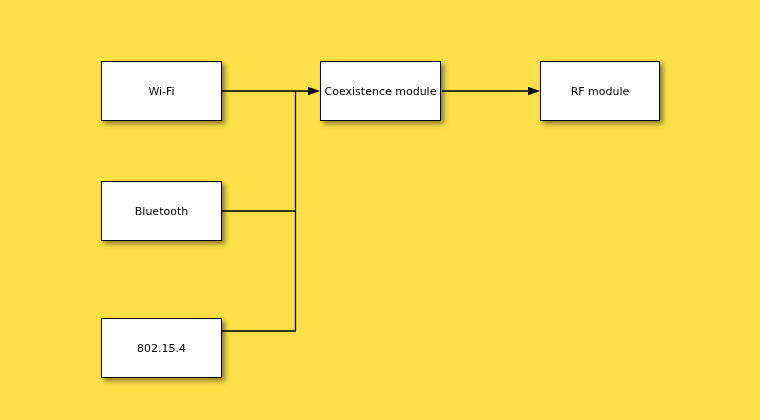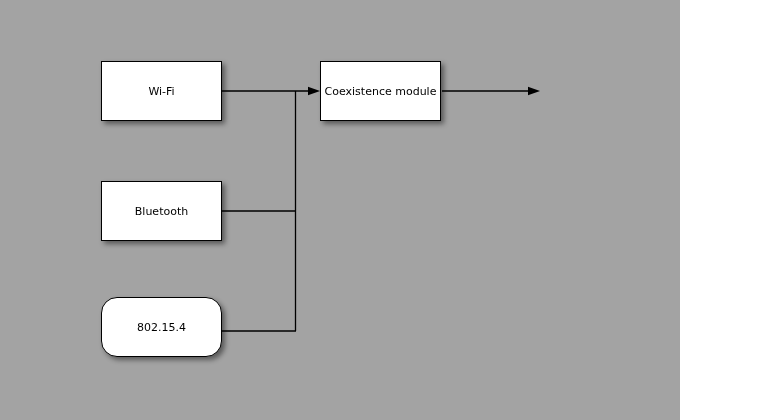--- a/index.html
+++ b/index.html
@@ -2,23 +2,23 @@
 <html><head>
 <meta charset="utf-8">
 <style>
   html, body {
     margin: 0;
     padding: 0;
     background: #ffffff;
   }
   .canvas {
     position: relative;
-    width: 680px;
+    width: 760px;
     height: 420px;
-    background: #a3a3a3;
+    background: #fde047;
     overflow: hidden;
     font-family: "DejaVu Sans", "Liberation Sans", sans-serif;
   }
   .edges {
     position: absolute;
     left: 0;
     top: 0;
     width: 760px;
     height: 420px;
   }
@@ -34,21 +34,21 @@
     justify-content: center;
     box-sizing: border-box;
   }
   .node-label {
     font-size: 11px;
     color: #000000;
     white-space: nowrap;
   }
   #node-wifi        { left: 101px; top: 61px;  }
   #node-bluetooth   { left: 101px; top: 181px; }
-  #node-zigbee      { left: 101px; top: 297px; border-radius: 16px; }
+  #node-zigbee      { left: 101px; top: 318px; }
   #node-coexistence { left: 320px; top: 61px; align-items: center;  }
   #node-rf          { left: 540px; top: 61px; width: 120px; }
 </style>
 </head>
 <body>
 
 <div class="canvas">
 
   <svg class="edges" width="760" height="420" viewBox="0 0 760 420">
 
@@ -74,14 +74,17 @@
   </div>
 
   <div class="node" id="node-zigbee">
     <span class="node-label">802.15.4</span>
   </div>
 
   <div class="node" id="node-coexistence">
     <span class="node-label">Coexistence module</span>
   </div>
 
+  <div class="node" id="node-rf">
+    <span class="node-label">RF module</span>
+  </div>
 
 </div>
 
 </body></html>

